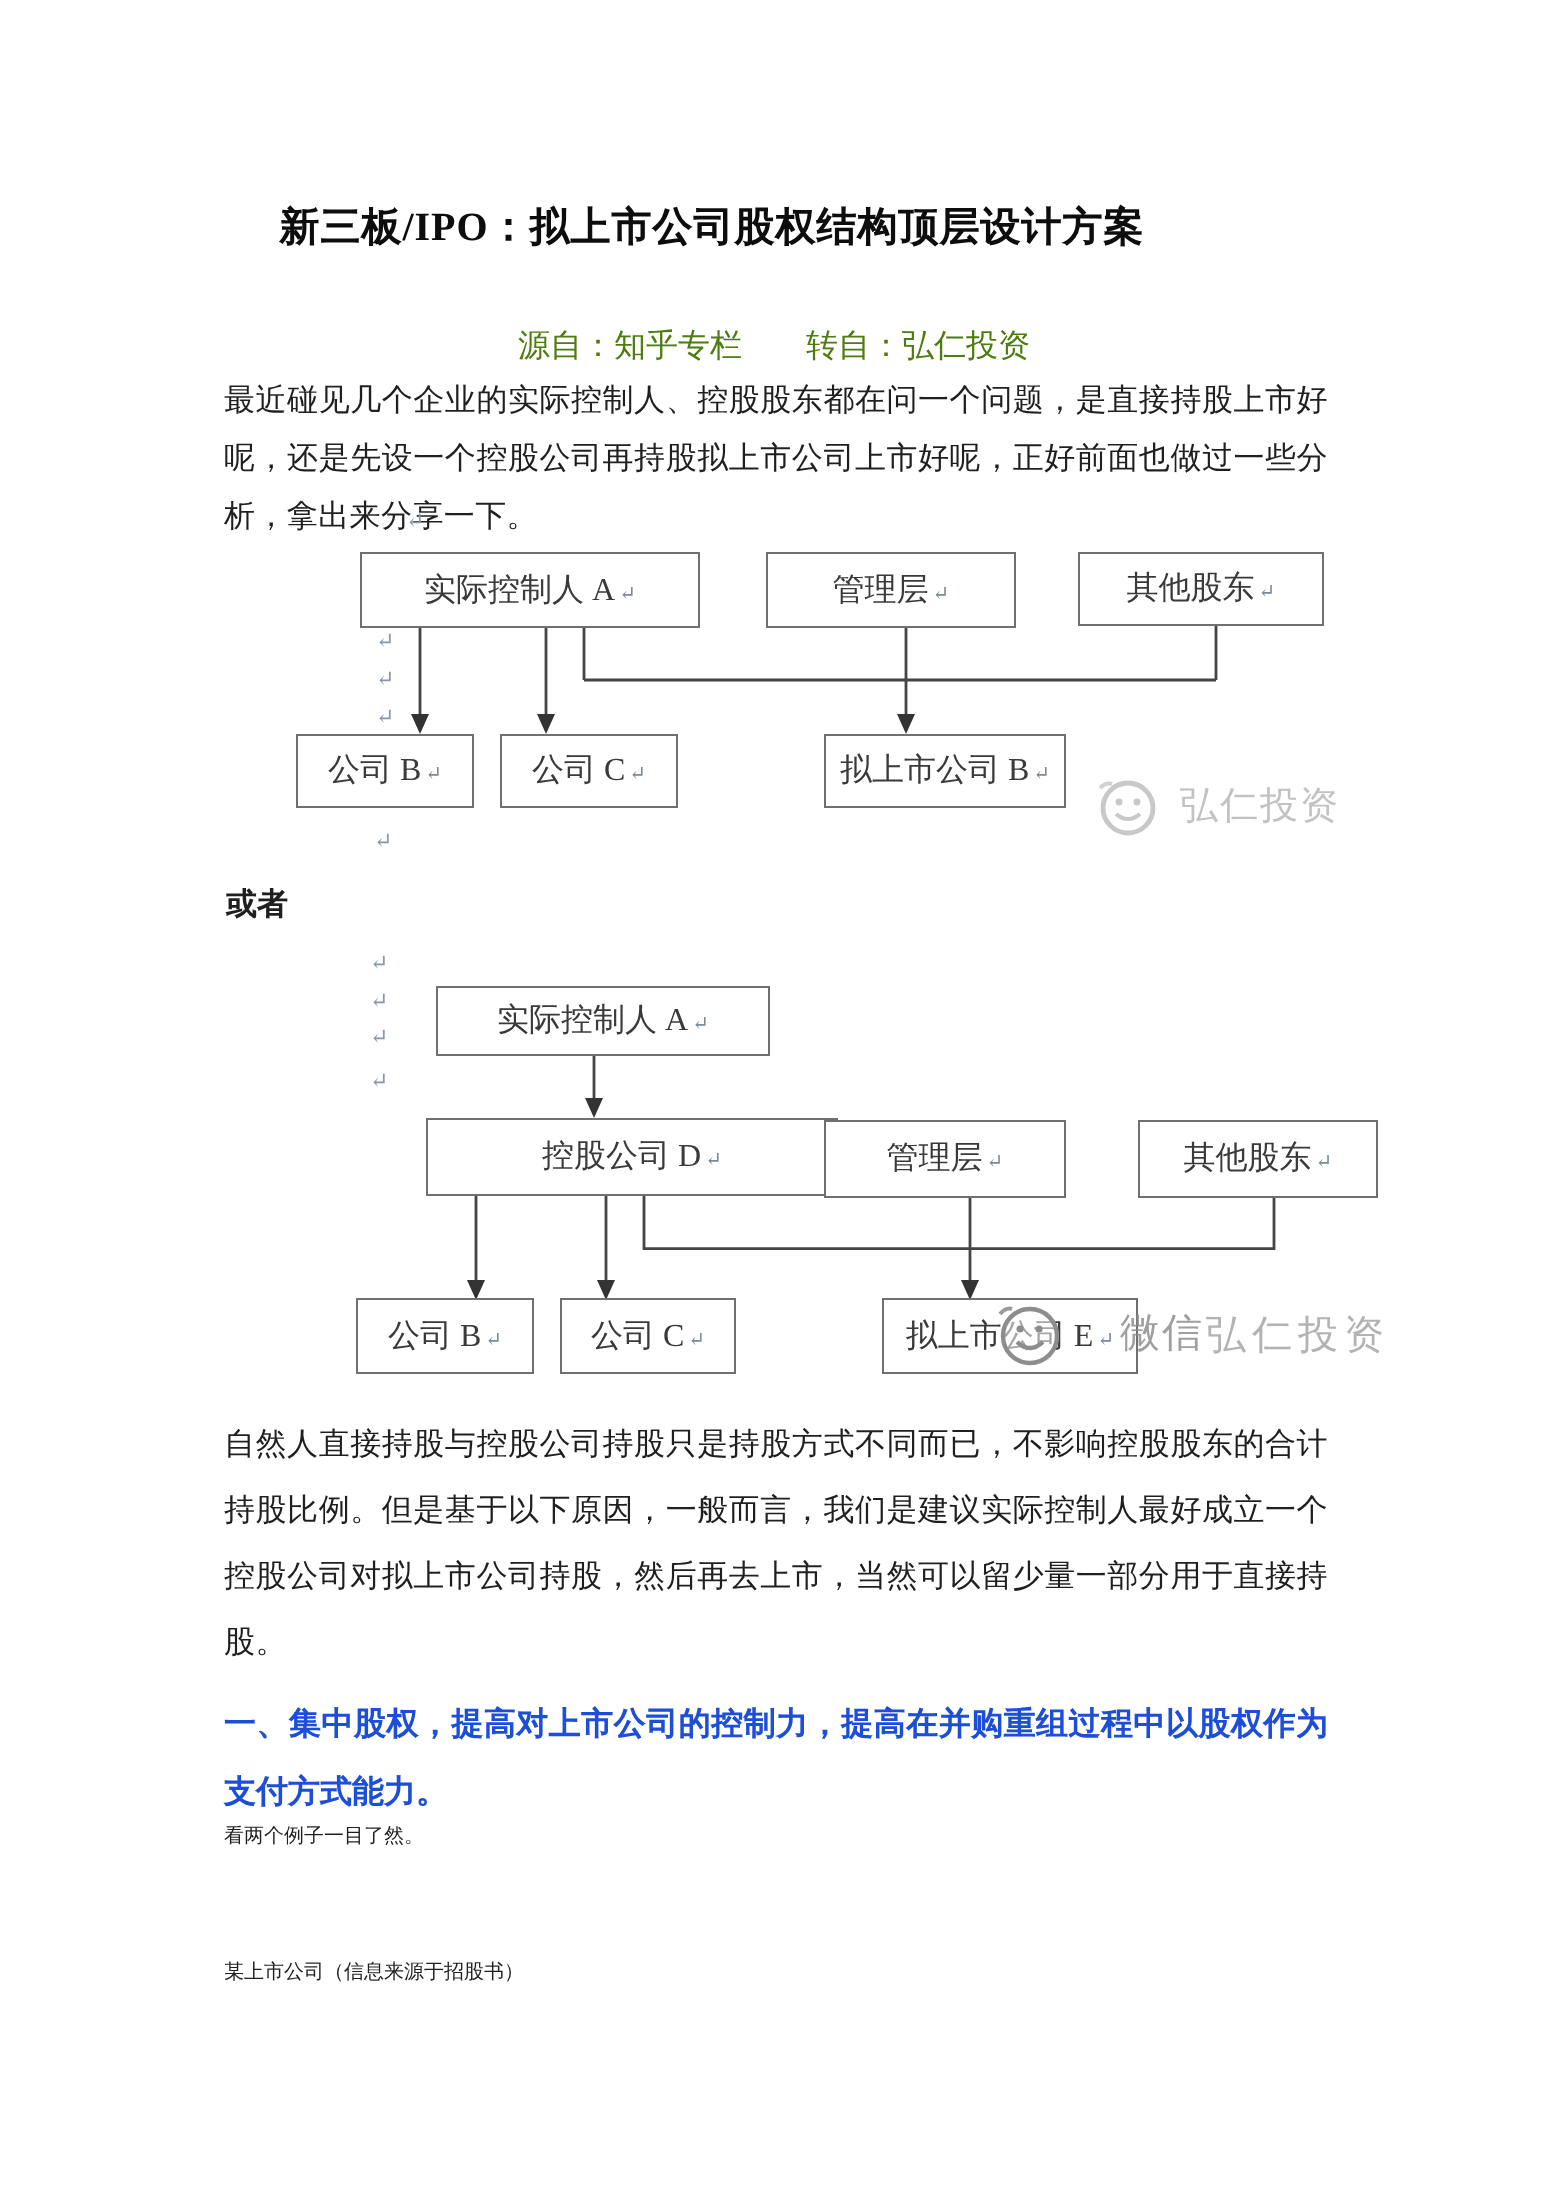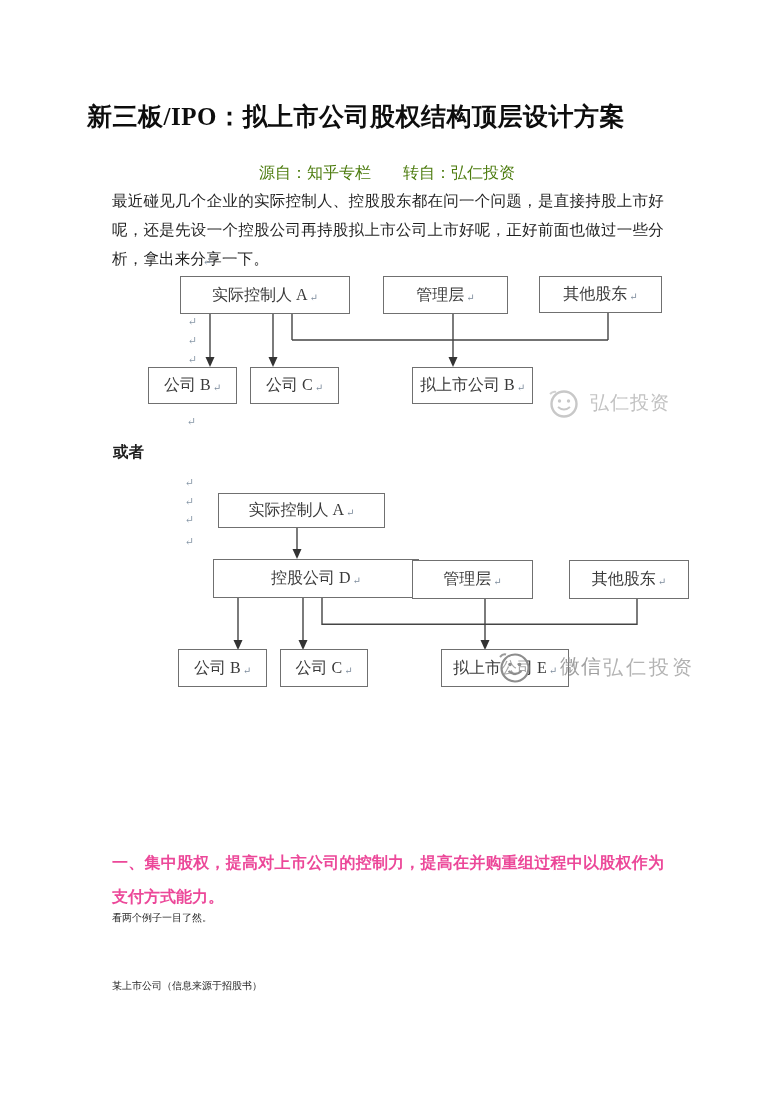--- a/index.html
+++ b/index.html
@@ -2,36 +2,36 @@
 <html><head>
 <meta charset="utf-8">
 <style>
   html,body{margin:0;padding:0;background:#ffffff;}
   .page{
     position:relative;width:774px;height:1095px;background:#ffffff;overflow:hidden;
     font-family:"Liberation Serif","DejaVu Serif",serif;color:#1f1f1f;
   }
   .doc-title{
     position:absolute;left:0;top:100px;width:712px;text-align:center;
-    font-size:25px;font-weight:bold;color:#0d0d0d;letter-spacing:0.5px;
+    font-size:20px;font-weight:bold;color:#0d0d0d;letter-spacing:0.5px;
   }
   .source-line{
     position:absolute;left:0;top:163px;width:774px;display:flex;justify-content:center;gap:32px;
     font-size:16px;color:#4d7c0f;
   }
   .para{
     position:absolute;left:112px;width:552px;font-size:15.5px;color:#1f1f1f;
     text-align:justify;letter-spacing:0.2px;
   }
   .para-intro{top:186px;line-height:29px;}
   .para-analysis{top:706px;line-height:33px;}
   .or-line{position:absolute;left:113px;top:442px;font-size:15.5px;color:#1f1f1f;font-weight:bold;}
   .section-heading{
     position:absolute;left:112px;top:846px;width:552px;
-    font-size:16px;font-weight:bold;color:#ec4899;line-height:33.5px;text-align:justify;
+    font-size:16px;font-weight:bold;color:#1d4ed8;line-height:33.5px;text-align:justify;
   }
   .plain-line{position:absolute;left:112px;font-size:10px;color:#1f1f1f;}
   .line-example{top:911px;}
   .line-company{top:943px;margin-top:36px;}
 
   .org-box{
     position:absolute;border:1.5px solid #707070;background:#ffffff;
     display:flex;align-items:center;justify-content:center;
     font-size:16px;color:#3a3a3a;white-space:nowrap;box-sizing:border-box;
   }
@@ -173,18 +173,19 @@
   <span class="pilcrow-mark" style="left:203px;top:256px;">↵</span>
   <span class="pilcrow-mark" style="left:188px;top:316px;">↵</span>
   <span class="pilcrow-mark" style="left:188px;top:335px;">↵</span>
   <span class="pilcrow-mark" style="left:188px;top:354px;">↵</span>
   <span class="pilcrow-mark" style="left:187px;top:416px;">↵</span>
   <span class="pilcrow-mark" style="left:185px;top:477px;">↵</span>
   <span class="pilcrow-mark" style="left:185px;top:496px;">↵</span>
   <span class="pilcrow-mark" style="left:185px;top:514px;">↵</span>
   <span class="pilcrow-mark" style="left:185px;top:536px;">↵</span>
 
+  <div class="para para-analysis">自然人直接持股与控股公司持股只是持股方式不同而已，不影响控股股东的合计持股比例。但是基于以下原因，一般而言，我们是建议实际控制人最好成立一个控股公司对拟上市公司持股，然后再去上市，当然可以留少量一部分用于直接持股。</div>
 
   <div class="section-heading">一、集中股权，提高对上市公司的控制力，提高在并购重组过程中以股权作为支付方式能力。</div>
   <div class="plain-line line-example">看两个例子一目了然。</div>
   <div class="plain-line line-company">某上市公司（信息来源于招股书）</div>
 
 </div>
 
 </body></html>

